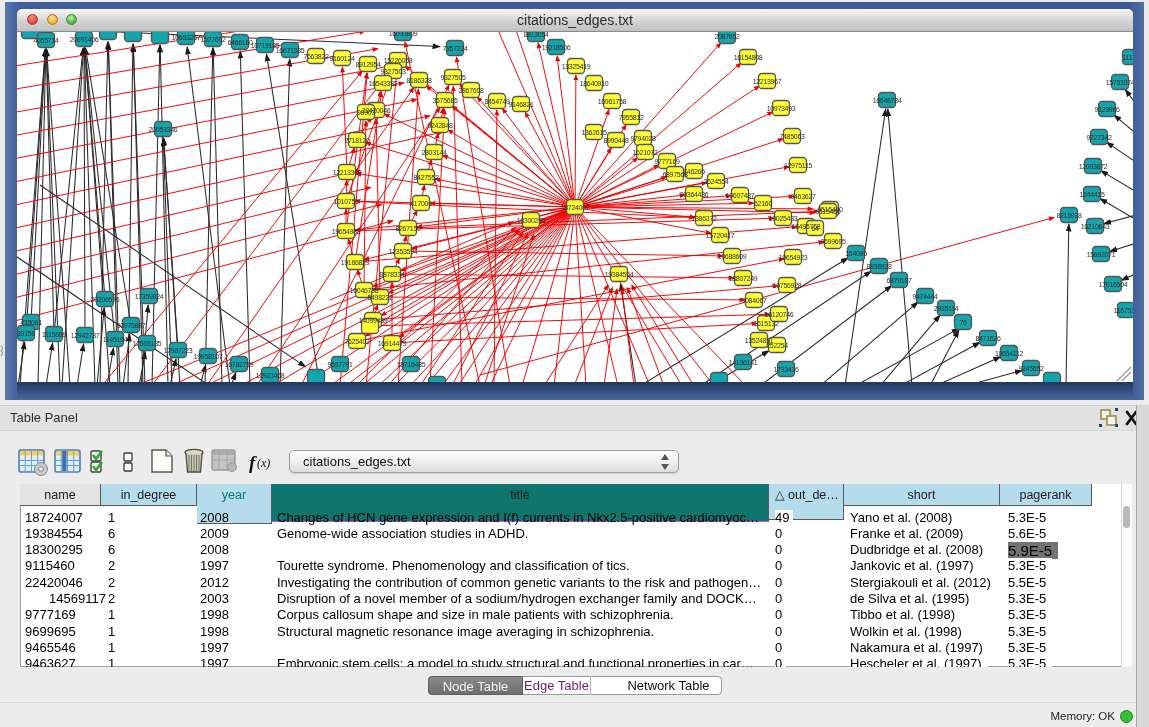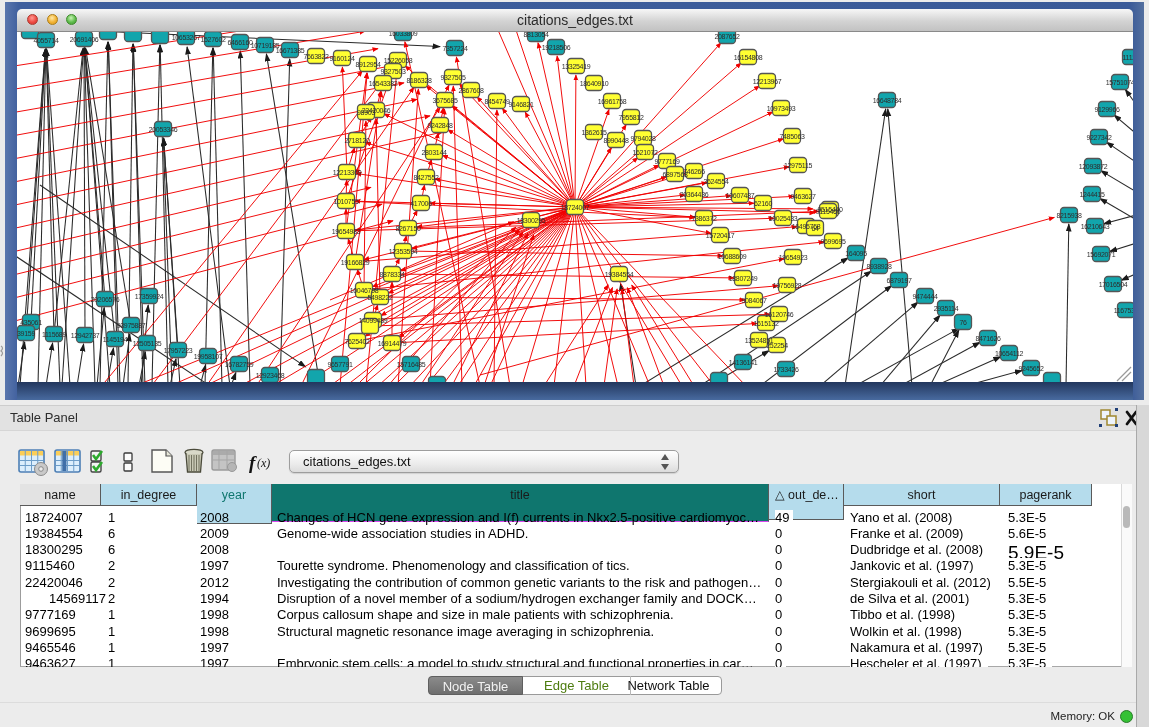--- a/index.html
+++ b/index.html
@@ -597,41 +597,41 @@
 <div style="position:absolute;left:180px;top:42px;font-size:13px;color:#000;">2009</div>
 <div style="position:absolute;left:257px;top:42px;font-size:13px;color:#000;white-space:nowrap;">Genome-wide association studies in ADHD.</div>
 <div style="position:absolute;left:755px;top:42px;font-size:13px;color:#000;background:#fff;padding-right:4px;">0</div>
 <div style="position:absolute;left:830px;top:42px;font-size:13px;color:#000;background:#fff;padding-right:6px;">Franke et al. (2009)</div>
 <div style="position:absolute;left:988px;top:42px;font-size:13px;color:#000;background:#fff;padding-right:6px;">5.6E-5</div>
 <div style="position:absolute;left:5px;top:58px;font-size:13px;color:#000;">18300295</div>
 <div style="position:absolute;left:88px;top:58px;font-size:13px;color:#000;">6</div>
 <div style="position:absolute;left:180px;top:58px;font-size:13px;color:#000;">2008</div>
 <div style="position:absolute;left:755px;top:58px;font-size:13px;color:#000;background:#fff;padding-right:4px;">0</div>
 <div style="position:absolute;left:830px;top:58px;font-size:13px;color:#000;background:#fff;padding-right:6px;">Dudbridge et al. (2008)</div>
-<div style="position:absolute;left:988px;top:58px;font-size:19px;color:#000;background:#ffffff;padding-right:6px;">5.9E-5</div>
+<div style="position:absolute;left:988px;top:58px;font-size:15px;color:#000;background:#737373;padding-right:6px;">5.9E-5</div>
 <div style="position:absolute;left:5px;top:74px;font-size:13px;color:#000;">9115460</div>
 <div style="position:absolute;left:88px;top:74px;font-size:13px;color:#000;">2</div>
 <div style="position:absolute;left:180px;top:74px;font-size:13px;color:#000;">1997</div>
 <div style="position:absolute;left:257px;top:74px;font-size:13px;color:#000;white-space:nowrap;">Tourette syndrome. Phenomenology and classification of tics.</div>
 <div style="position:absolute;left:755px;top:74px;font-size:13px;color:#000;background:#fff;padding-right:4px;">0</div>
 <div style="position:absolute;left:830px;top:74px;font-size:13px;color:#000;background:#fff;padding-right:6px;">Jankovic et al. (1997)</div>
 <div style="position:absolute;left:988px;top:74px;font-size:13px;color:#000;background:#fff;padding-right:6px;">5.3E-5</div>
 <div style="position:absolute;left:5px;top:91px;font-size:13px;color:#000;">22420046</div>
 <div style="position:absolute;left:88px;top:91px;font-size:13px;color:#000;">2</div>
 <div style="position:absolute;left:180px;top:91px;font-size:13px;color:#000;">2012</div>
 <div style="position:absolute;left:257px;top:91px;font-size:13px;color:#000;white-space:nowrap;">Investigating the contribution of common genetic variants to the risk and pathogen…</div>
 <div style="position:absolute;left:755px;top:91px;font-size:13px;color:#000;background:#fff;padding-right:4px;">0</div>
 <div style="position:absolute;left:830px;top:91px;font-size:13px;color:#000;background:#fff;padding-right:6px;">Stergiakouli et al. (2012)</div>
 <div style="position:absolute;left:988px;top:91px;font-size:13px;color:#000;background:#fff;padding-right:6px;">5.5E-5</div>
 <div style="position:absolute;left:5px;top:107px;font-size:13px;color:#000;margin-left:24px;">14569117</div>
 <div style="position:absolute;left:88px;top:107px;font-size:13px;color:#000;">2</div>
-<div style="position:absolute;left:180px;top:107px;font-size:13px;color:#000;">1994</div>
+<div style="position:absolute;left:180px;top:107px;font-size:13px;color:#000;">2003</div>
 <div style="position:absolute;left:257px;top:107px;font-size:13px;color:#000;white-space:nowrap;">Disruption of a novel member of a sodium/hydrogen exchanger family and DOCK…</div>
 <div style="position:absolute;left:755px;top:107px;font-size:13px;color:#000;background:#fff;padding-right:4px;">0</div>
-<div style="position:absolute;left:830px;top:107px;font-size:13px;color:#000;background:#fff;padding-right:6px;">de Silva et al. (2001)</div>
+<div style="position:absolute;left:830px;top:107px;font-size:13px;color:#000;background:#fff;padding-right:6px;">de Silva et al. (1995)</div>
 <div style="position:absolute;left:988px;top:107px;font-size:13px;color:#000;background:#fff;padding-right:6px;">5.3E-5</div>
 <div style="position:absolute;left:5px;top:123px;font-size:13px;color:#000;">9777169</div>
 <div style="position:absolute;left:88px;top:123px;font-size:13px;color:#000;">1</div>
 <div style="position:absolute;left:180px;top:123px;font-size:13px;color:#000;">1998</div>
 <div style="position:absolute;left:257px;top:123px;font-size:13px;color:#000;white-space:nowrap;">Corpus callosum shape and size in male patients with schizophrenia.</div>
 <div style="position:absolute;left:755px;top:123px;font-size:13px;color:#000;background:#fff;padding-right:4px;">0</div>
 <div style="position:absolute;left:830px;top:123px;font-size:13px;color:#000;background:#fff;padding-right:6px;">Tibbo et al. (1998)</div>
 <div style="position:absolute;left:988px;top:123px;font-size:13px;color:#000;background:#fff;padding-right:6px;">5.3E-5</div>
 <div style="position:absolute;left:5px;top:140px;font-size:13px;color:#000;">9699695</div>
 <div style="position:absolute;left:88px;top:140px;font-size:13px;color:#000;">1</div>
@@ -653,20 +653,20 @@
 <div style="position:absolute;left:755px;top:172px;font-size:13px;color:#000;background:#fff;padding-right:4px;">0</div>
 <div style="position:absolute;left:830px;top:172px;font-size:13px;color:#000;background:#fff;padding-right:6px;">Hescheler et al. (1997)</div>
 <div style="position:absolute;left:988px;top:172px;font-size:13px;color:#000;background:#fff;padding-right:6px;">5.3E-5</div>
 </div>
 <div style="position:absolute;left:1121px;top:484px;width:11px;height:183px;background:#fafafa;border-left:1px solid #d9d9d9;"></div>
 <div style="position:absolute;left:1123px;top:506px;width:7px;height:22px;background:#b9b9b9;border-radius:4px;"></div>
 
 <div class="abs" style="left:428px;top:676px;width:294px;height:19px;border:1px solid #9a9a9a;border-radius:4px;background:#fff;"></div>
 <div class="abs" style="left:428px;top:676px;width:95px;height:19px;border-radius:4px 0 0 4px;background:linear-gradient(#8b8b8b,#6e6e6e);border:1px solid #5f5f5f;
   text-align:center;font-size:13px;line-height:19px;color:#f2f2f2;">Node Table</div>
-<div class="abs" style="left:523px;top:676px;width:108px;height:19px;text-align:center;font-size:13px;line-height:19px;color:#4d7c0f;border-right:1px solid #b8b8b8;">Edge Table</div>
+<div class="abs" style="left:523px;top:676px;width:68px;height:19px;text-align:center;font-size:13px;line-height:19px;color:#701a75;border-right:1px solid #b8b8b8;">Edge Table</div>
 <div class="abs" style="left:615px;top:676px;width:107px;height:19px;text-align:center;font-size:13px;line-height:19px;color:#111;">Network Table</div>
 
 <div class="abs" style="left:0;top:702px;width:1149px;border-top:1px solid #dcdcdc;"></div>
 <div class="abs" style="left:1040px;top:710px;width:75px;text-align:right;font-size:11.5px;color:#1d1d1d;">Memory: OK</div>
 <div class="abs" style="left:1120px;top:710px;width:13px;height:13px;border-radius:50%;background:#35c135;border:1.5px solid #2a7a2a;"></div>
 
 <div class="abs" style="left:1136px;top:405px;width:13px;height:322px;background:#d8d8d8;border-left:1px solid #a9a9a9;"></div>
 
 </body></html>

